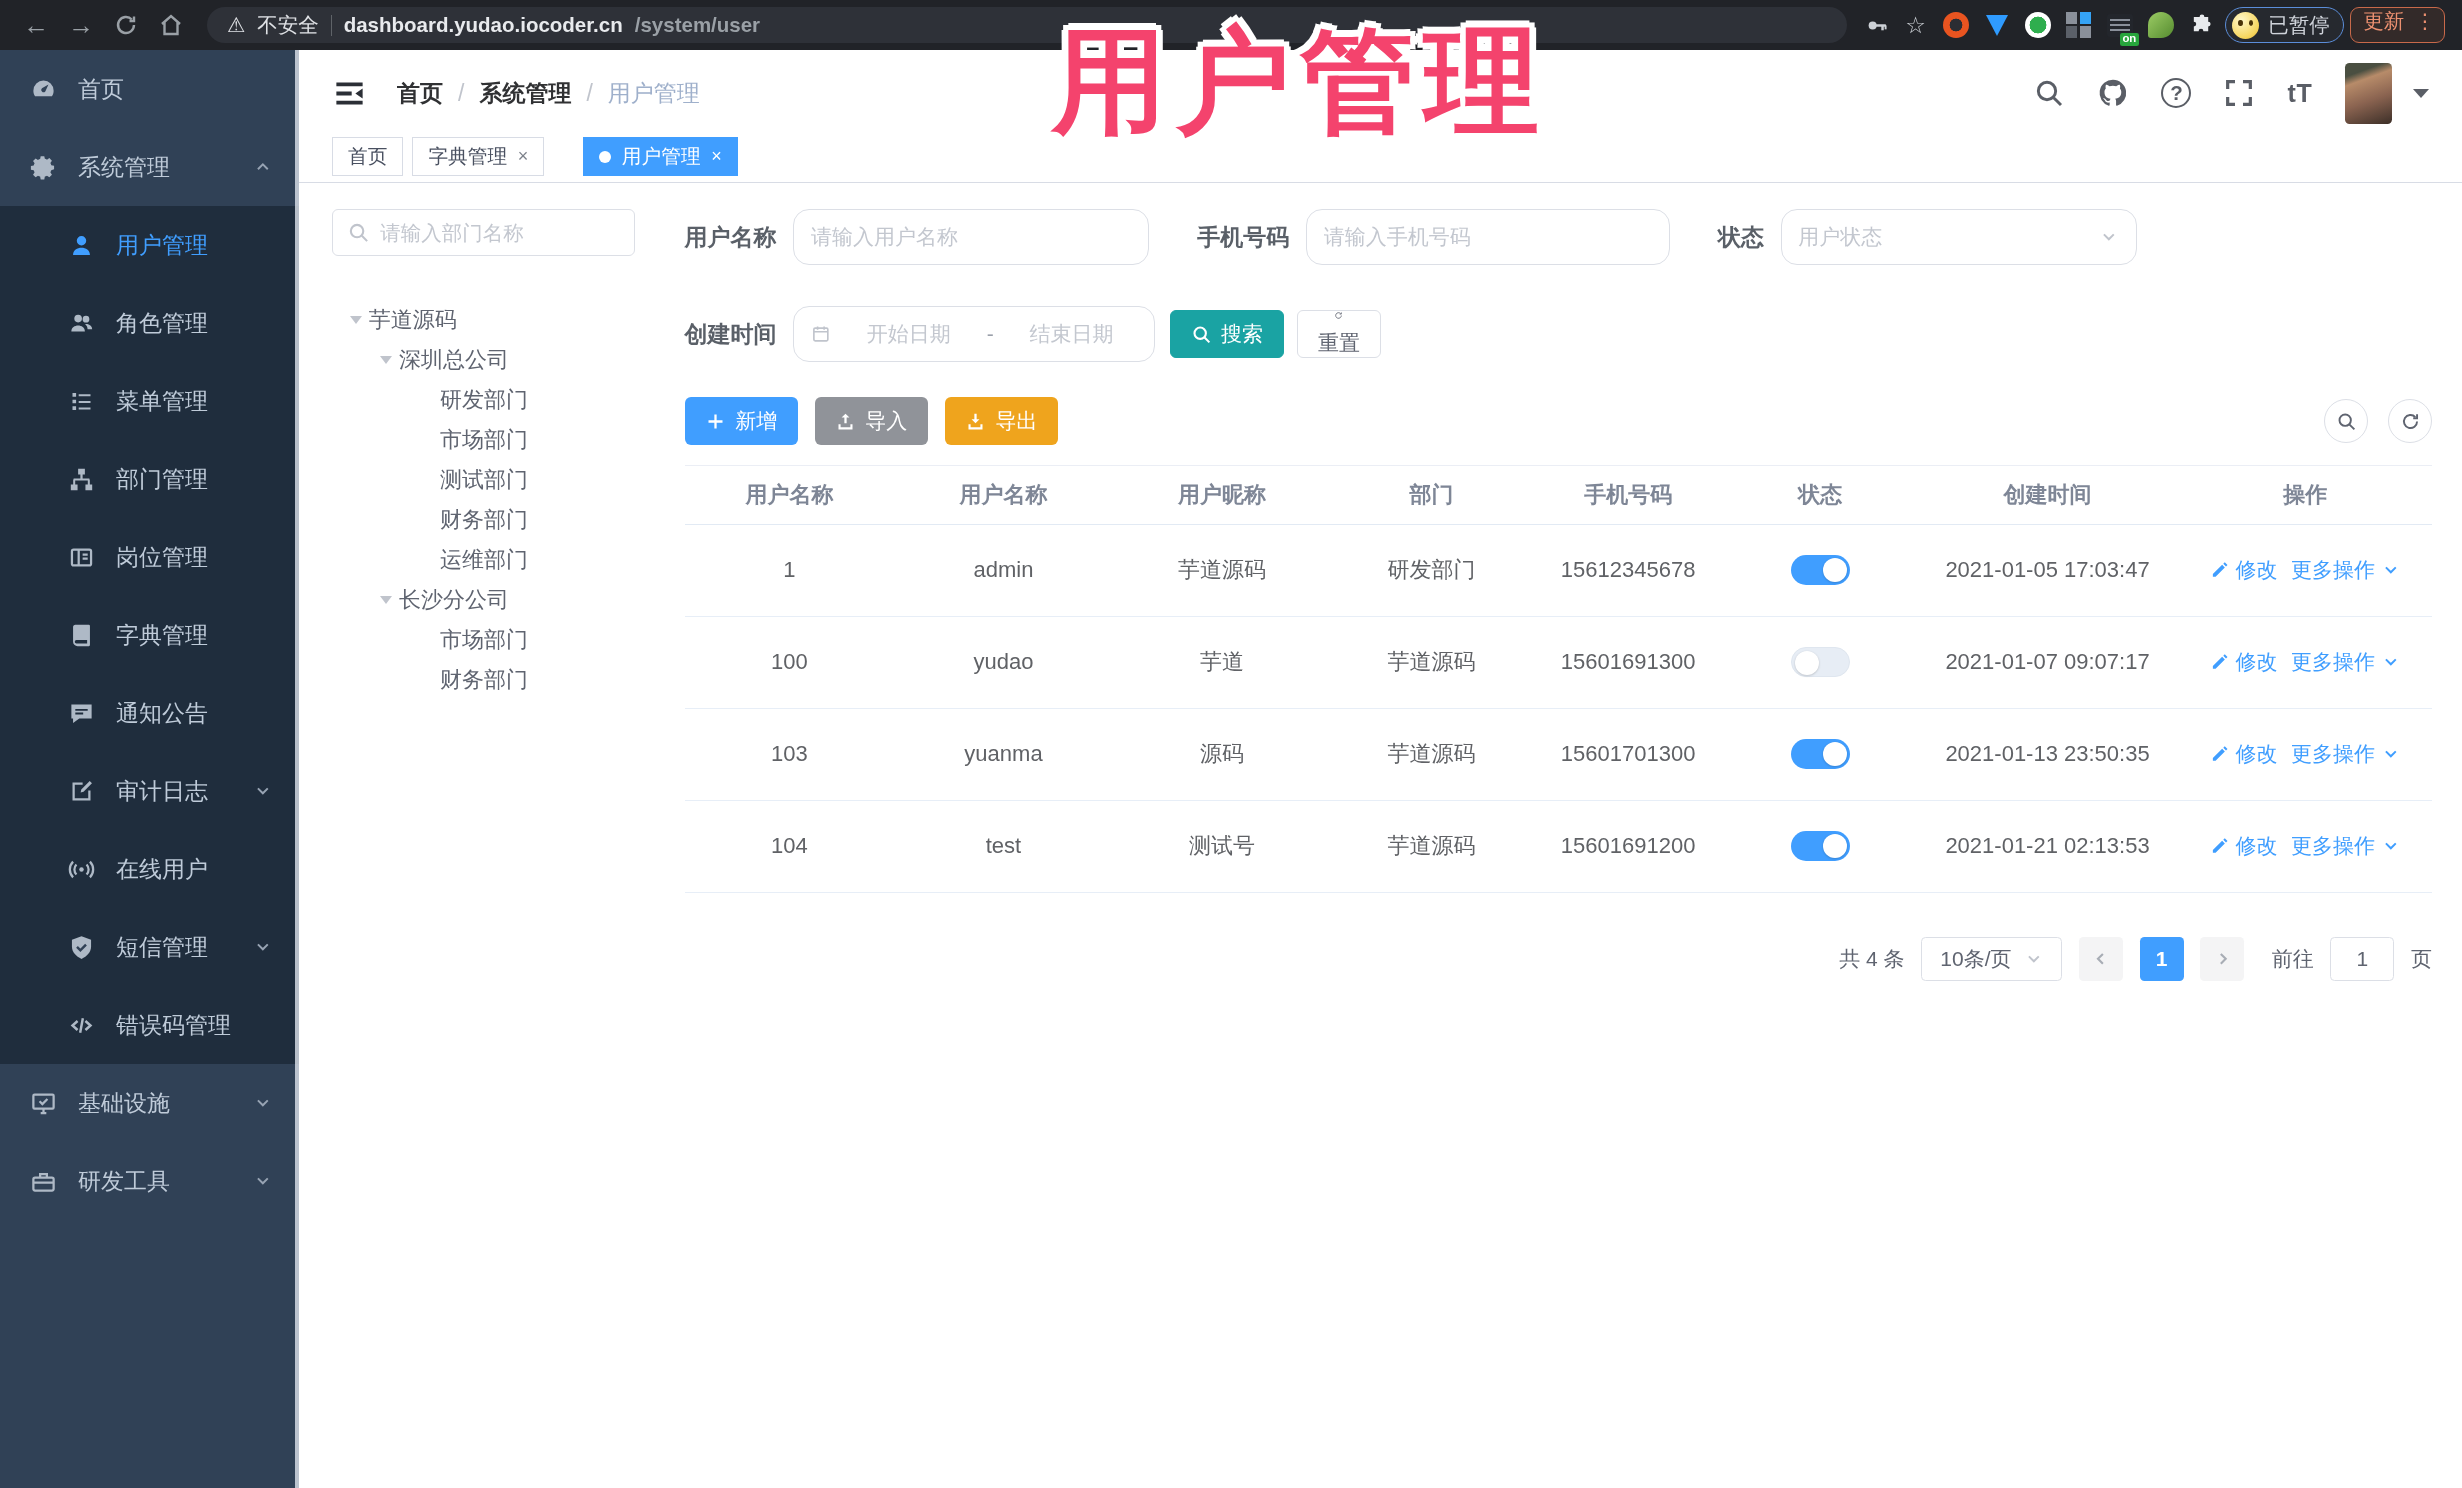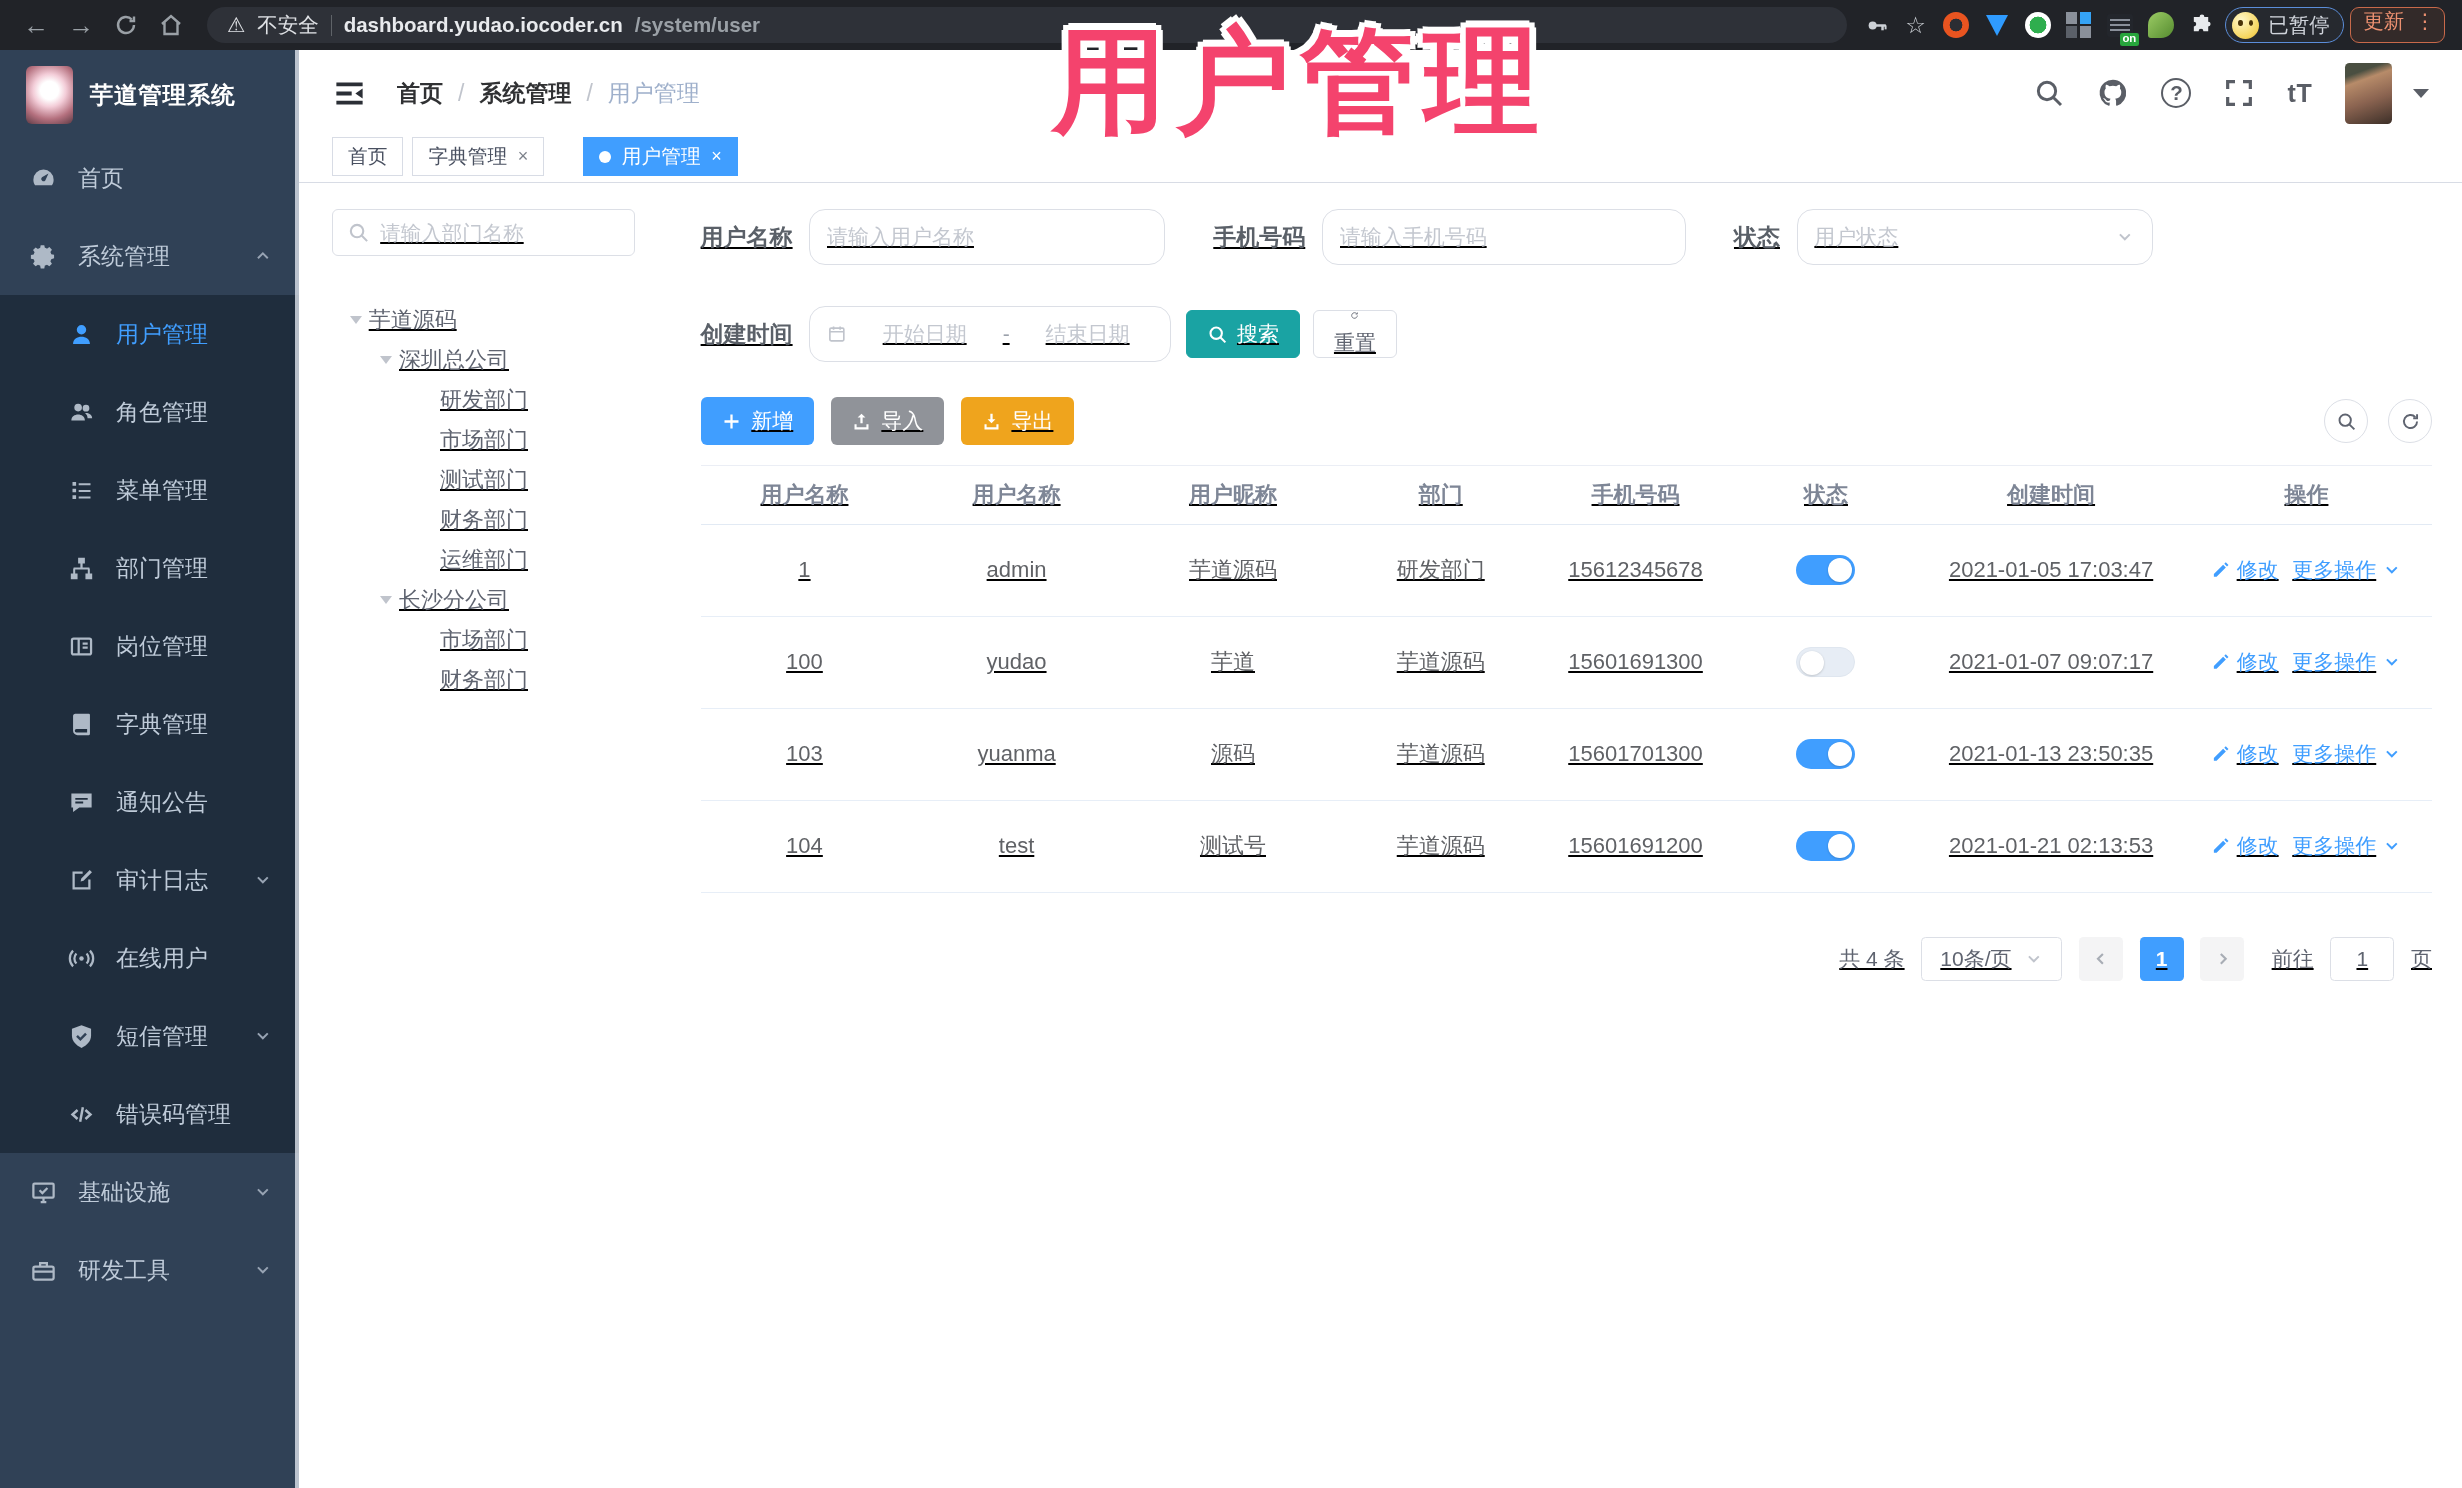--- a/index.html
+++ b/index.html
@@ -68,21 +68,21 @@
 
   .tabs-bar { height:47px; border-bottom:0.8px solid #d8dce5; display:flex; align-items:flex-end; gap:9px;
     padding:0 0 6px 33px; background:#fff; }
   .tab { height:39px; border:0.8px solid #d8dce5; background:#fff; color:#495060; font-size:19.7px;
     display:inline-flex; align-items:center; gap:10.6px; padding:0 15px; cursor:pointer; }
   .tab .close-x { font-size:18px; color:#7d828b; }
   .tab.active { background:#409eff; border-color:#409eff; color:#fff; margin-left:30px; }
   .tab.active .close-x { color:#fff; }
   .tab-dot { width:12px; height:12px; border-radius:50%; background:#fff; }
 
-  .content { flex:1; display:flex; padding:26px 30px 0 33px; gap:16px;text-decoration:underline; }
+  .content { flex:1; display:flex; padding:26px 30px 0 33px; gap:0; }
 
   
   .dept-panel { width:342px; flex:none; }
   .dept-search { width:303px; height:47px; border:0.8px solid #dcdfe6; border-radius:6px; display:flex;
     align-items:center; padding:0 13.6px; gap:10.6px; color:#c0c4cc; }
   .dept-search input { border:0; outline:0; flex:1; font-size:20.5px; color:#606266; background:transparent; min-width:0; }
   .dept-search input::placeholder { color:#c3c7cf; }
   .sico { width:23px; height:23px; color:#c0c4cc; }
   .tree { margin-top:44px; font-size:22px; color:#5f6470; }
   .tnode { height:40px; display:flex; align-items:center; gap:9px; cursor:pointer; }
@@ -226,24 +226,20 @@
     <div class="emoji-face"></div>
     <span>已暂停</span>
   </div>
   <div class="update-pill">
     <span>更新</span>
     <span>⋮</span>
   </div>
 </div>
 
 <div class="sidebar">
-  <div class="logo-row">
-    <div class="logo-img"></div>
-    <div class="logo-title">芋道管理系统</div>
-  </div>
   <div class="menu">
     <div class="side-item">
       <svg class="mico" viewBox="0 0 24 24" fill="currentColor">
           <path d="M12 4a9 9 0 0 0-9 9c0 1.8.5 3.5 1.5 5h15c1-1.5 1.5-3.2 1.5-5a9 9 0 0 0-9-9zm1.6 9.8a2.1 2.1 0 1 1-3-3l5.8-3.2-2.8 6.2z"></path>
         </svg>
       <span class="side-label">首页</span>
     </div>
     <div class="side-item">
       <svg class="mico" viewBox="0 0 24 24" fill="currentColor">
           <path d="M12 8a4 4 0 1 0 0 8 4 4 0 0 0 0-8zm9.4 5.6v-3.2l-2.5-.5a7 7 0 0 0-.8-1.9l1.4-2.1-2.3-2.3-2.1 1.4a7 7 0 0 0-1.9-.8L12.7 2h-3.2l-.5 2.5a7 7 0 0 0-1.9.8L5 3.9 2.7 6.2l1.4 2.1a7 7 0 0 0-.8 1.9l-2.5.5v3.2l2.5.5c.2.7.4 1.3.8 1.9l-1.4 2.1L5 20.7l2.1-1.4c.6.4 1.2.6 1.9.8l.5 2.5h3.2l.5-2.5c.7-.2 1.3-.4 1.9-.8l2.1 1.4 2.3-2.3-1.4-2.1c.4-.6.6-1.2.8-1.9z"></path>

